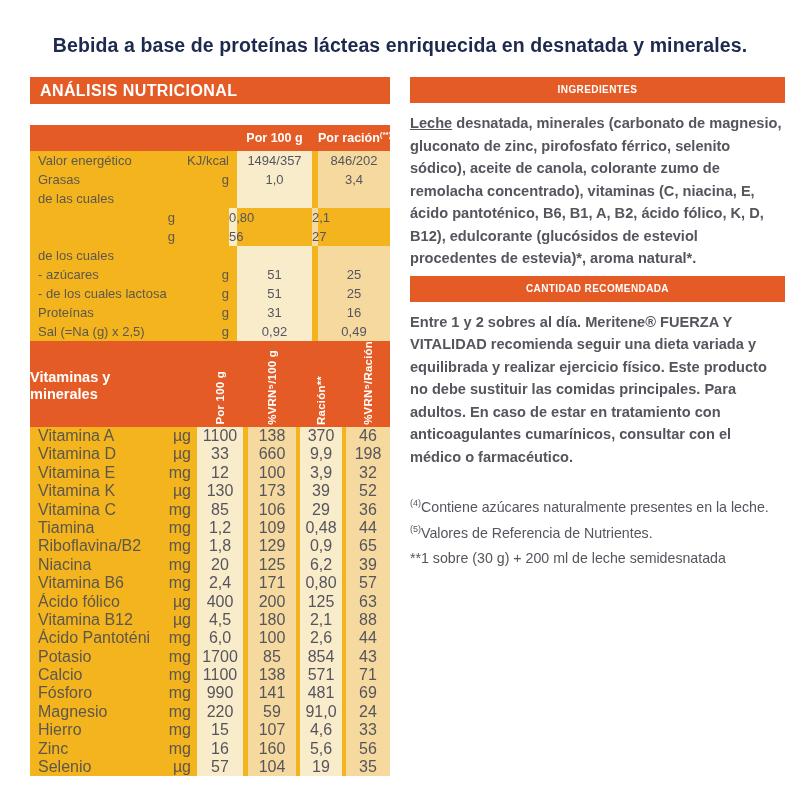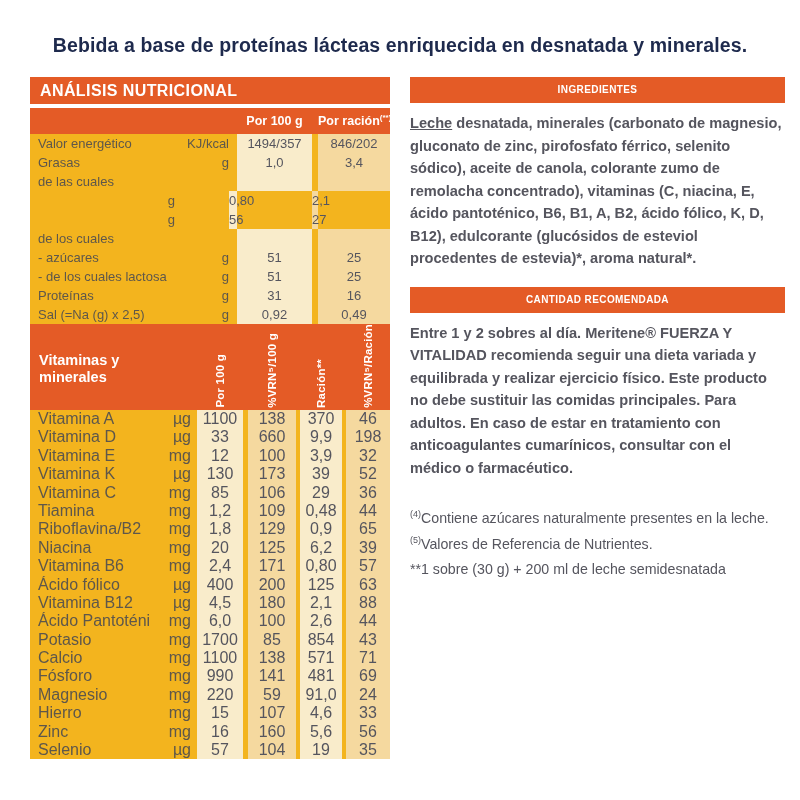--- a/index.html
+++ b/index.html
@@ -26,21 +26,21 @@
   }
   .columns{display:flex;margin:20px 15px 0 30px;gap:20px;}
   .left-col{width:360px;flex:0 0 360px;}
   .right-col{width:375px;flex:0 0 375px;}
 
   .bar{
     background:var(--orange);color:#fff;font-weight:bold;
   }
   .analysis-bar{
     height:27px;line-height:27px;padding-left:10px;
-    font-size:16px;letter-spacing:0.4px;margin-bottom:4px;
+    font-size:16px;letter-spacing:0.4px;margin-bottom:21px;
   }
 
   
   .macro-cols{display:grid;grid-template-columns:1fr 54px 8px 75px 6px 72px;}
   .macro-header{height:26px;align-items:center;background:var(--orange);}
   .macro-header .mh{
     text-align:center;color:#fff;font-weight:bold;font-size:12.5px;white-space:nowrap;
   }
   .mh-per100{grid-column:4;}
   .mh-serving{grid-column:6;}
@@ -50,37 +50,37 @@
   .cell-label{padding-left:8px;color:var(--label);white-space:nowrap;overflow:hidden;}
   .cell-unit{text-align:right;color:var(--label);}
   .cell-band{text-align:center;color:var(--gray);}
   .band-light{background:var(--band-light);}
   .band-dark{background:var(--band-dark);}
 
   
   .vit-cols{display:grid;grid-template-columns:1fr 42px 6px 46px 5px 48px 4px 42px 4px 44px;}
   .vit-header{height:86px;background:var(--orange);}
   .vit-title{
-    grid-column:1/3;align-self:center;padding-left:9px;
+    grid-column:1/3;align-self:center;
     color:#fff;font-weight:bold;font-size:14.5px;line-height:17px;width:110px;
   }
   .vit-header .rot-cell{display:flex;justify-content:center;align-items:flex-end;padding-bottom:7px;}
   .rc1{grid-column:4;} .rc2{grid-column:6;} .rc3{grid-column:8;} .rc4{grid-column:10;}
   .rot-cell span{
     writing-mode:vertical-rl;transform:rotate(180deg);
     color:#fff;font-weight:bold;font-size:11.5px;white-space:nowrap;letter-spacing:0.2px;
   }
   .vit-body{background:var(--yellow);}
   .vit-row{height:18.4px;line-height:18.4px;font-size:16px;}
 
   
   .right-bar{height:26px;line-height:26px;text-align:center;font-size:10px;letter-spacing:0.4px;}
   .para{margin-top:9px;font-size:14.6px;line-height:22.5px;color:var(--gray);font-weight:bold;}
   .lead{text-decoration:underline;}
-  .rec-bar{margin-top:17px;}
+  .rec-bar{margin-top:6px;}
   .footnotes{margin-top:24px;font-size:14.2px;line-height:22px;color:var(--gray);}
   .footnotes sup{font-size:9px;}
 </style>
 </head>
 <body>
 
 <div class="page">
 
   <div class="page-title">Bebida a base de proteínas lácteas enriquecida en desnatada y minerales.</div>
 

